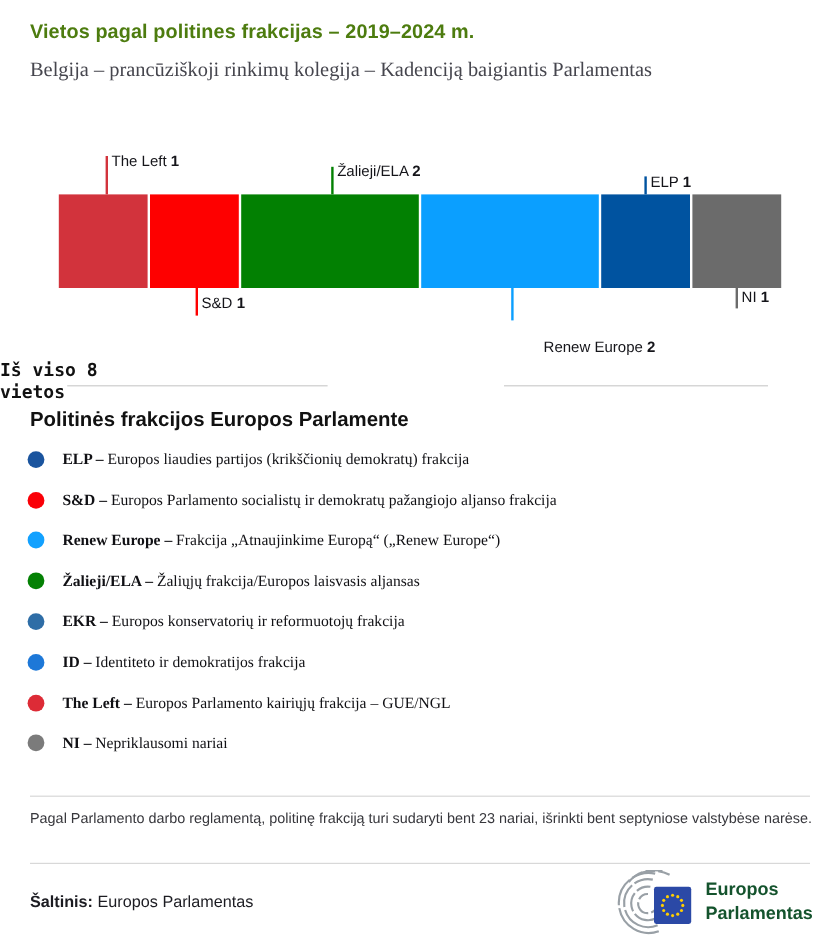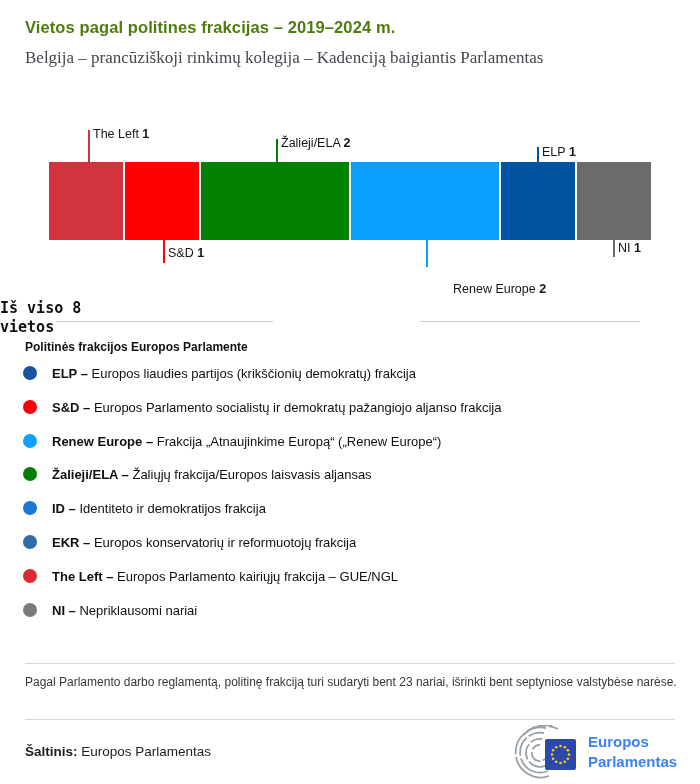--- a/index.html
+++ b/index.html
@@ -32,34 +32,34 @@
   .l4{left:542px;top:145px;}
   .l5{left:618px;top:241px;}
   
   .total{left:0;top:299px;width:700px;
     font-family:"DejaVu Sans Mono","Liberation Mono",monospace;
     font-weight:bold;font-size:15px;line-height:19px;color:#111;}
   .total-line{height:1px;background:#cccccc;top:321px;}
   .tl-left{left:56px;width:217px;}
   .tl-right{left:420px;width:220px;}
   
-  .legend-heading{left:25px;top:340px;font-size:12px;font-weight:bold;color:#111;}
+  .legend-heading{left:25px;top:340px;font-size:17px;font-weight:bold;color:#111;}
   .legend{left:23px;top:366px;width:660px;}
-  .legend-row{display:flex;align-items:flex-start;height:33.8px;}
+  .legend-row{display:flex;align-items:center;height:33.8px;font-family:Liberation Serif, serif;}
   .dot{width:14px;height:14px;border-radius:50%;flex:0 0 14px;margin-right:15px;}
   .legend-text{font-size:13px;color:#101014;white-space:nowrap;}
   .legend-text b{font-weight:bold;}
   
   .rule{left:25px;width:650px;height:1px;background:#d8d8d8;}
   .r1{top:663px;} .r2{top:719px;}
   .footnote{left:25px;top:674px;width:652px;font-size:12px;line-height:17px;color:#37373c;}
   .source{left:25px;top:744px;font-size:13.5px;color:#1c1c22;}
   .source b{font-weight:bold;}
   .logo-svg{left:506px;top:725px;}
-  .logo-text{left:588px;top:732px;font-size:15px;line-height:20px;font-weight:bold;color:#3b82f6;}
+  .logo-text{left:588px;top:732px;font-size:15px;line-height:20px;font-weight:bold;color:#14532d;}
 </style>
 </head>
 <body>
 
 <div class="abs title">Vietos pagal politines frakcijas – 2019–2024 m.</div>
 <div class="abs subtitle">Belgija – prancūziškoji rinkimų kolegija – Kadenciją baigiantis Parlamentas</div>
 
 <div class="abs bar">
   <div class="seg" style="flex-grow: 1; background: rgb(210, 51, 60);"></div>
   <div class="seg" style="flex-grow: 1; background: rgb(254, 0, 0);"></div>
@@ -102,26 +102,26 @@
   </div>
   <div class="legend-row">
     <span class="dot" style="background: rgb(18, 161, 255);"></span>
     <span class="legend-text"><b>Renew Europe –</b> <span>Frakcija „Atnaujinkime Europą“ („Renew Europe“)</span></span>
   </div>
   <div class="legend-row">
     <span class="dot" style="background: rgb(4, 129, 4);"></span>
     <span class="legend-text"><b>Žalieji/ELA –</b> <span>Žaliųjų frakcija/Europos laisvasis aljansas</span></span>
   </div>
   <div class="legend-row">
+    <span class="dot" style="background: rgb(46, 109, 166);"></span>
+    <span class="legend-text"><b>EKR –</b> <span>Europos konservatorių ir reformuotojų frakcija</span></span>
+  </div>
+  <div class="legend-row">
     <span class="dot" style="background: rgb(29, 120, 216);"></span>
     <span class="legend-text"><b>ID –</b> <span>Identiteto ir demokratijos frakcija</span></span>
-  </div>
-  <div class="legend-row">
-    <span class="dot" style="background: rgb(46, 109, 166);"></span>
-    <span class="legend-text"><b>EKR –</b> <span>Europos konservatorių ir reformuotojų frakcija</span></span>
   </div>
   <div class="legend-row">
     <span class="dot" style="background: rgb(221, 43, 54);"></span>
     <span class="legend-text"><b>The Left –</b> <span>Europos Parlamento kairiųjų frakcija – GUE/NGL</span></span>
   </div>
   <div class="legend-row">
     <span class="dot" style="background: rgb(123, 123, 123);"></span>
     <span class="legend-text"><b>NI –</b> <span>Nepriklausomi nariai</span></span>
   </div>
 </div>

